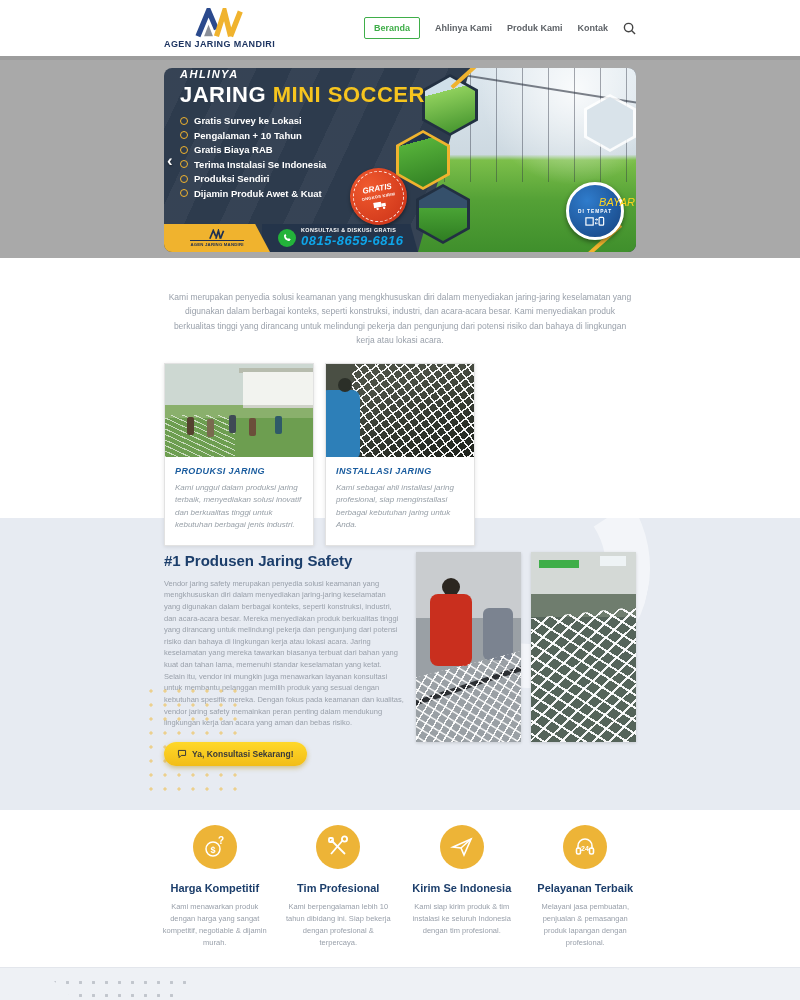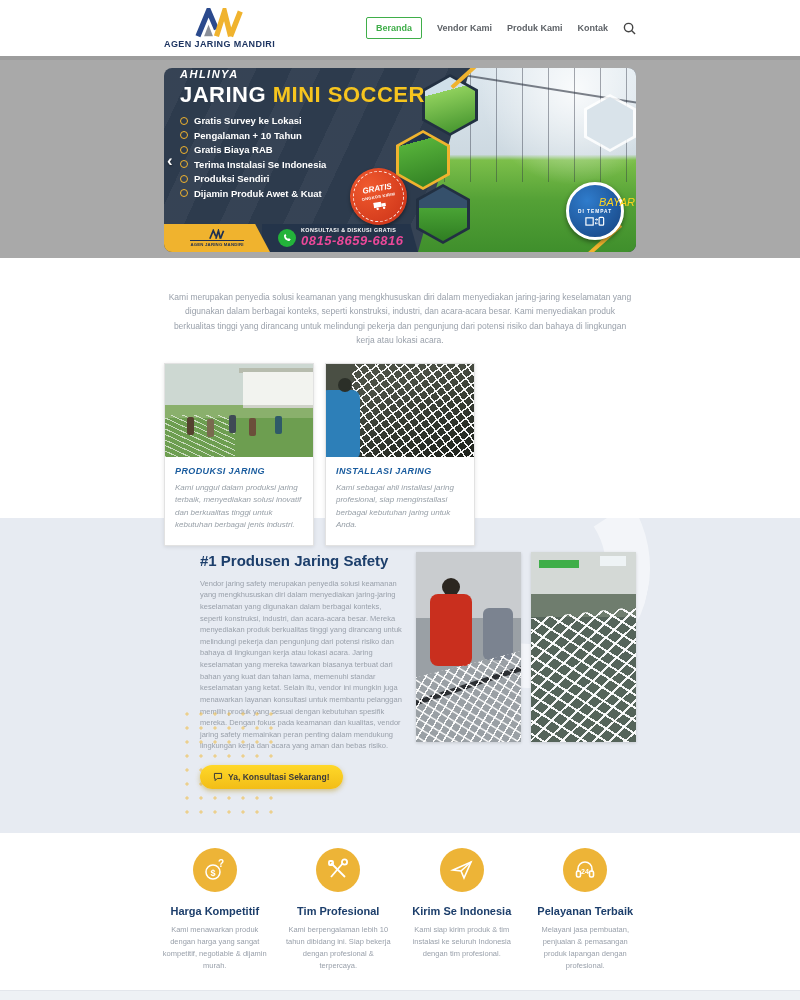--- a/index.html
+++ b/index.html
@@ -65,21 +65,21 @@
   .badge-bayar .t2 { color:#fff; font-size:4.8px; font-weight:bold; letter-spacing:1px; margin:1px 0 2px; }
   .strip { position:absolute; left:0; bottom:0; height:28px; width:254px; display:flex; z-index:3; }
   .strip-yellow { width:106px; background:#f0b32e; clip-path:polygon(0 0,86% 0,100% 100%,0 100%);
       display:flex; flex-direction:column; align-items:center; justify-content:center; z-index:2; }
   .strip-yellow .nm { font-size:4.3px; font-weight:900; color:#1d2f52; letter-spacing:.2px; border-top:1px solid #1d2f52; padding-top:1px; }
   .strip-navy { flex:1; margin-left:-8px; background:#24344a; clip-path:polygon(0 0,95% 0,100% 100%,0 100%);
       display:flex; align-items:center; gap:5px; padding-left:16px; }
   .wa { width:18px; height:18px; border-radius:50%; background:#23b33a; display:flex; align-items:center; justify-content:center; flex:0 0 auto; }
   .strip-texts { display:flex; flex-direction:column; line-height:1.1; }
   .strip-texts .lbl { color:#fff; font-size:5.4px; font-weight:bold; letter-spacing:.4px; }
-  .strip-texts .ph  { color:#ec4899; font-size:13px; font-weight:900; font-style:italic; letter-spacing:.5px; }
+  .strip-texts .ph  { color:#0ea5e9; font-size:13px; font-weight:900; font-style:italic; letter-spacing:.5px; }
   .prev-arrow { position:absolute; left:3px; top:50%; transform:translateY(-50%); color:#fff; font-size:17px; font-weight:bold;
       z-index:5; cursor:pointer; line-height:1; text-shadow:0 1px 2px rgba(0,0,0,.5); }
 
   
   .intro { background:#fff; padding-top:23px; }
   .intro h2 { text-align:center; font-size:19px; font-weight:bold; color:#1c3e6b; }
   .circled { position:relative; padding:1px 8px; display:inline-block; }
   .circled svg.ellipse { position:absolute; left:-8px; top:-7px; width:calc(100% + 16px); height:calc(100% + 14px); }
   .intro p { font-size:8.5px; color:#9aa1ab; line-height:1.68; text-align:center; margin-top:9px; }
   .cards { display:flex; gap:11px; margin-top:16px; margin-bottom:-28px; position:relative; z-index:2; }
@@ -107,21 +107,21 @@
       background:repeating-linear-gradient(50deg, rgba(255,255,255,.85) 0 1px, transparent 1px 6px),
                  repeating-linear-gradient(-50deg, rgba(255,255,255,.85) 0 1px, transparent 1px 6px); }
   .img-pergantian .pole { position:absolute; left:14px; top:0; width:4px; height:100%; background:#35506b; transform:rotate(4deg); }
   .img-pergantian .circle { position:absolute; right:-20px; bottom:-26px; width:80px; height:60px; border:2px solid rgba(255,255,255,.8); border-radius:50%; }
   .img-pergantian .bldg { position:absolute; right:6px; top:26px; width:56px; height:14px; background:#4c6f90; }
 
   
   .producer { background:#e7ebf2; padding:34px 0 44px; position:relative; overflow:hidden; }
   .arc { position:absolute; width:240px; height:240px; border-radius:50%; border:44px solid rgba(255,255,255,.5);
       border-top-color:transparent; border-left-color:transparent; transform:rotate(12deg); right:150px; top:-70px; }
-  .producer-inner { display:flex; gap:12px; position:relative;margin-left:36px; }
+  .producer-inner { display:flex; gap:12px; position:relative; }
   .prod-left { width:246px; }
   .producer h3 { font-size:15px; font-weight:800; color:#1c3e6b; }
   .prod-left p { font-size:7.5px; color:#9aa1ab; line-height:1.55; margin-top:9px; }
   .cta { display:inline-flex; align-items:center; gap:5px; margin-top:13px; background:linear-gradient(180deg,#ffd829,#f2bd17);
       border:none; border-radius:999px; padding:7px 13px; font-size:8.5px; font-weight:bold; color:#3a3a3a; font-family:inherit;
       box-shadow:0 2px 5px rgba(180,140,0,.45); cursor:pointer; position:relative; z-index:2; }
   .dots-yellow { position:absolute; left:-20px; bottom:-28px; width:100px; height:110px; z-index:1;
       background-image:radial-gradient(rgba(240,185,60,.55) 1.5px, transparent 1.7px); background-size:14px 14px; }
   .prod-imgs { display:flex; gap:10px; }
   .pimg { width:105px; height:190px; background:#b9bcc0; position:relative; overflow:hidden; box-shadow:0 1px 3px rgba(0,0,0,.15); }
@@ -162,21 +162,21 @@
       <div class="brand">
         <svg width="50" height="30" viewBox="0 0 56 34">
           <path d="M3 32 L15 3 L24 24" fill="none" stroke="#2b4a8d" stroke-width="6"></path>
           <path d="M10 32 L15 19 L20 32 Z" fill="#8a8f99"></path>
           <path d="M24 32 L33 4 L40 32 M40 32 L51 4" fill="none" stroke="#f0b32e" stroke-width="6"></path>
         </svg>
         <span class="brand-name">AGEN JARING MANDIRI</span>
       </div>
       <nav class="nav">
         <a href="#" class="active">Beranda</a>
-        <a href="#">Vendor Kami</a>
+        <a href="#">Ahlinya Kami</a>
         <a href="#">Produk Kami</a>
         <a href="#">Kontak</a>
         <span class="search-btn">
           <svg width="13" height="13" viewBox="0 0 14 14">
               <circle cx="6" cy="6" r="4.5" fill="none" stroke="#444" stroke-width="1.5"></circle>
               <line x1="9.5" y1="9.5" x2="13" y2="13" stroke="#444" stroke-width="1.5"></line>
             </svg>
         </span>
       </nav>
     </div>

